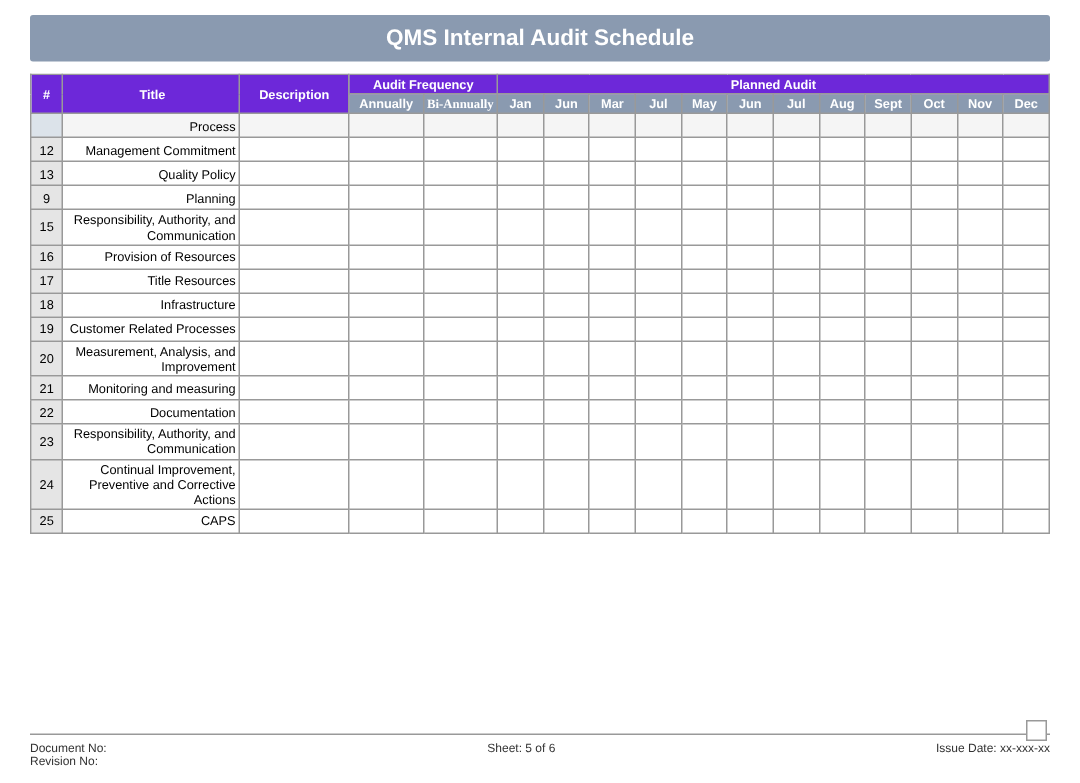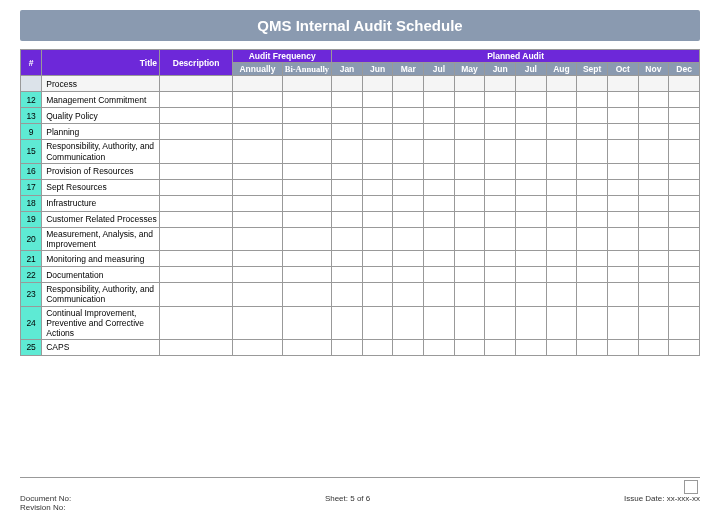--- a/index.html
+++ b/index.html
@@ -56,21 +56,21 @@
       font-weight: bold;
     }
     .col-num {
       width: 18px;
       background: #8a9ab0;
       color: #fff;
       font-weight: bold;
     }
     .col-title {
       width: 100px;
-      text-align: right;
+      text-align: center;
       padding-left: 4px;
     }
     .col-desc {
       width: 62px;
       margin-top: 38px;
     }
     .col-annually {
       width: 42px;
     }
     .col-biannually {
@@ -78,40 +78,40 @@
       font-family: Liberation Serif, serif;
     }
     .col-month {
       width: 26px;
     }
     .data-row td {
       background: #fff;
       height: 16px;
     }
     .data-row td.col-num {
-      background: #5eead4;
+      background: #e5e5e5;
       color: #000;
       font-weight: normal;
     }
     .data-row td.col-title {
-      text-align: left;
+      text-align: right;
       padding-left: 4px;
     }
     .first-row td {
       background: #f5f5f5;
     }
     .first-row td.col-num {
       background: #dce3ea;
     }
     .footer {
       margin-top: 8px;
       font-size: 8px;
       color: #333;
       border-top: 1px solid #999;
-      padding-top: 16px;
+      padding-top: 4px;
       display: flex;
       justify-content: space-between;
     }
     .footer-left, .footer-center, .footer-right {
       display: flex;
       flex-direction: column;
     }
     .footer-center {
       text-align: left;
     }
@@ -273,21 +273,21 @@
             <td class="col-month"></td>
             <td class="col-month"></td>
             <td class="col-month"></td>
             <td class="col-month"></td>
             <td class="col-month"></td>
             <td class="col-month"></td>
             <td class="col-month"></td>
           </tr>
           <tr class="data-row">
             <td class="col-num">17</td>
-            <td class="col-title">Sept Resources</td>
+            <td class="col-title">Title Resources</td>
             <td class="col-desc"></td>
             <td class="col-annually"></td>
             <td class="col-biannually"></td>
             <td class="col-month"></td>
             <td class="col-month"></td>
             <td class="col-month"></td>
             <td class="col-month"></td>
             <td class="col-month"></td>
             <td class="col-month"></td>
             <td class="col-month"></td>

